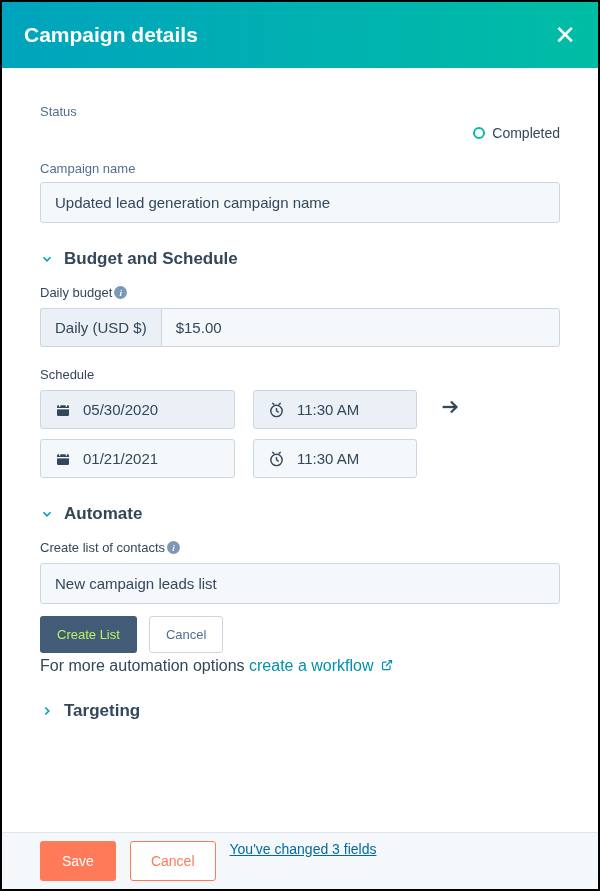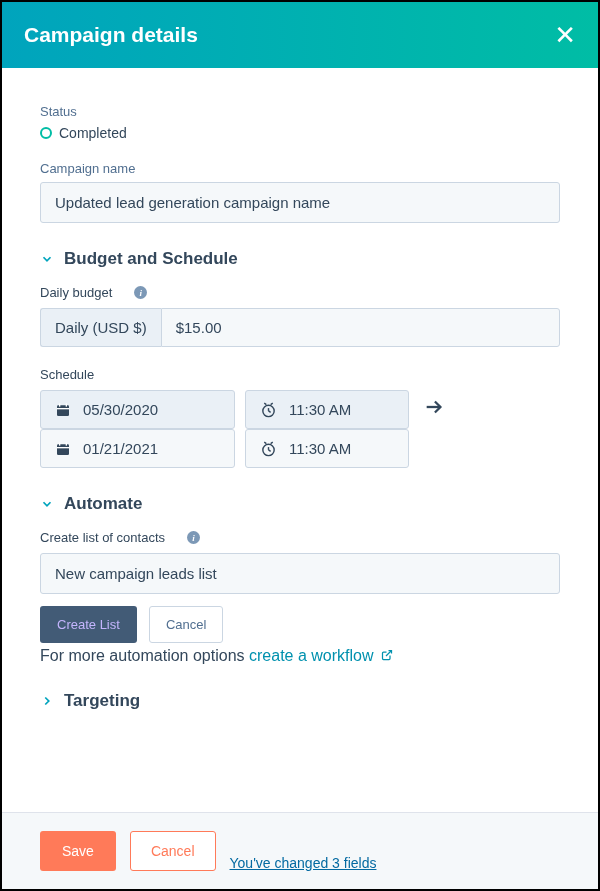--- a/index.html
+++ b/index.html
@@ -34,20 +34,21 @@
       color: #516f90;
       margin-bottom: 6px;
     }
     .status-row {
       display: flex;
       align-items: center;
       gap: 7px;
       margin-bottom: 20px;
       color: #33475b;
       font-size: 14px;
+      justify-content: flex-end;
     }
     .status-circle {
       width: 12px;
       height: 12px;
       border: 2.5px solid #00bda5;
       border-radius: 50%;
     }
     .text-input {
       width: 100%;
       border: 1px solid #cbd6e2;
@@ -76,21 +77,21 @@
       font-size: 17px;
       font-weight: 700;
       color: #33475b;
     }
     .field-label {
       font-size: 13px;
       color: #33475b;
       margin-bottom: 8px;
       display: flex;
       align-items: center;
-      gap: 22px;
+      gap: 2px;
     }
     .info-icon {
       width: 13px;
       height: 13px;
       border-radius: 50%;
       background: #7c98b6;
       color: #fff;
       font-size: 9px;
       font-weight: bold;
       font-style: italic;
@@ -118,21 +119,22 @@
       background: #f5f8fa;
       border-radius: 0 3px 3px 0;
       padding: 10px 14px;
       font-size: 15px;
       color: #33475b;
       font-family: inherit;
     }
     .schedule-row {
       display: flex;
       align-items: center;
-      gap: 10px;
+      gap: 18px;
+      margin-bottom: 10px;
     }
     .date-box, .time-box {
       display: flex;
       align-items: center;
       gap: 12px;
       border: 1px solid #cbd6e2;
       border-radius: 3px;
       padding: 10px 14px;
       font-size: 15px;
       color: #33475b;
@@ -151,21 +153,21 @@
     .btn {
       padding: 10px 16px;
       border-radius: 3px;
       font-size: 13px;
       font-weight: 500;
       cursor: pointer;
       border: 1px solid transparent;
     }
     .btn-primary-dark {
       background: #425b76;
-      color: #c4b5fd;
+      color: #bef264;
     }
     .btn-secondary {
       background: #fff;
       border: 1px solid #cbd6e2;
       color: #516f90;
     }
     .automation-text {
       font-size: 16px;
       color: #33475b;
       margin-top: 4px;
@@ -173,23 +175,23 @@
     .link {
       color: #0091ae;
       font-weight: 500;
       text-decoration: none;
       cursor: pointer;
     }
     .ext-icon { margin-left: 3px; color: #0091ae; }
     .footer {
       border-top: 1px solid #dfe3eb;
       background: #f5f8fa;
-      padding: 18px 38px;
-      display: flex;
-      align-items: flex-end;
+      padding: 8px 38px;
+      display: flex;
+      align-items: flex-start;
       gap: 14px;
     }
     .btn-save {
       background: #ff7a59;
       color: #fff;
       border: none;
       padding: 12px 22px;
       border-radius: 3px;
       font-size: 14px;
       font-weight: 500;

